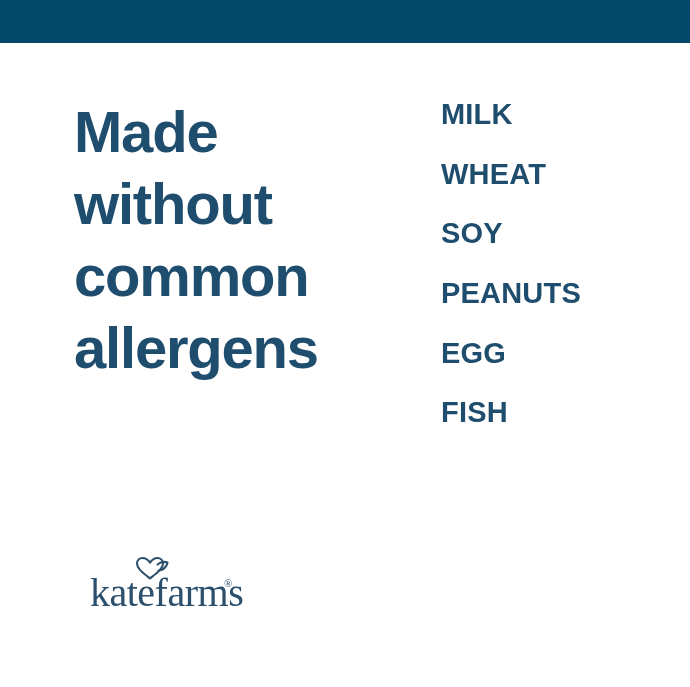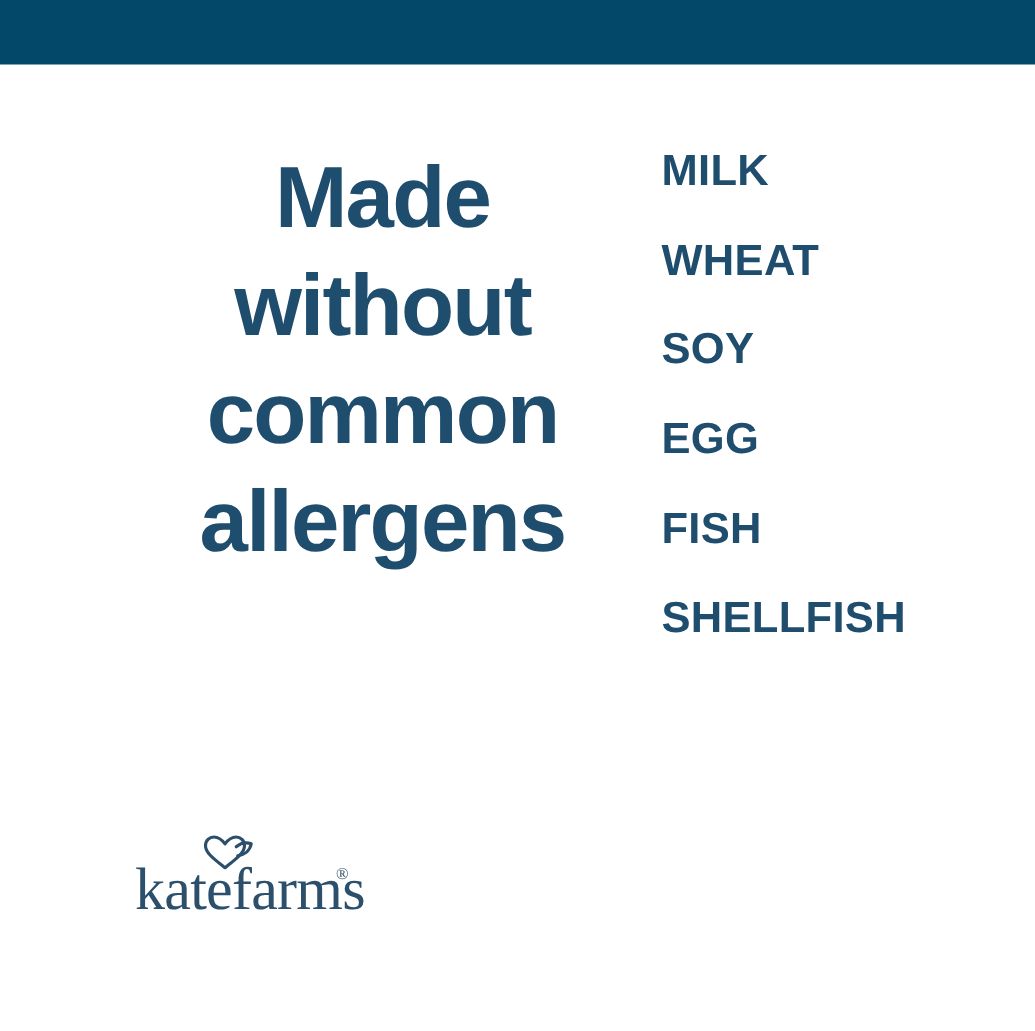--- a/index.html
+++ b/index.html
@@ -29,31 +29,30 @@
     left: 0;
     top: 0;
     width: 690px;
     height: 43px;
     background: #044869;
   }
 
   
   #headline {
     position: absolute;
-    left: 90px;
+    left: 74px;
     top: 96px;
     width: 330px;
     color: #1F4D6E;
     font-family: "Liberation Sans", sans-serif;
     font-weight: bold;
     font-size: 58px;
     line-height: 72px;
     letter-spacing: -1.2px;
     white-space: pre-line;
-    text-align: center;
   }
 
   
   #allergen-list {
     position: absolute;
     left: 441px;
     top: 98px;
     width: 240px;
     list-style: none;
     margin: 0;
@@ -114,23 +113,23 @@
 
   <div id="headline">Made
 without
 common
 allergens</div>
 
   <ul id="allergen-list">
     <li>MILK</li>
     <li>WHEAT</li>
     <li>SOY</li>
+    <li>PEANUTS</li>
     <li>EGG</li>
     <li>FISH</li>
-    <li>SHELLFISH</li>
   </ul>
 
   <div id="logo">
     <span id="logo-mark">
       <svg width="48" height="24" viewBox="0 0 48 24" xmlns="http://www.w3.org/2000/svg">
         <path d="M24 22.5 C16.5 16.5 11 12.5 11 7.8 C11 4.3 13.6 2 16.6 2 C19.3 2 21.8 3.6 24 6.6 C26.2 3.6 28.7 2 31.4 2 C34.4 2 37 4.3 37 7.8 C37 12.5 31.5 16.5 24 22.5 Z" fill="none" stroke="#2C4F6B" stroke-width="2.1" stroke-linejoin="round" stroke-linecap="round"></path>
         <path d="M31.5 8.5 C34.5 6 38.5 5.5 41.5 6.5 C40.5 11.5 36.5 14 32.5 14.5" fill="none" stroke="#2C4F6B" stroke-width="2.1" stroke-linejoin="round" stroke-linecap="round"></path>
       </svg>
     </span>
     <span id="logo-wordmark">katefarms</span>

